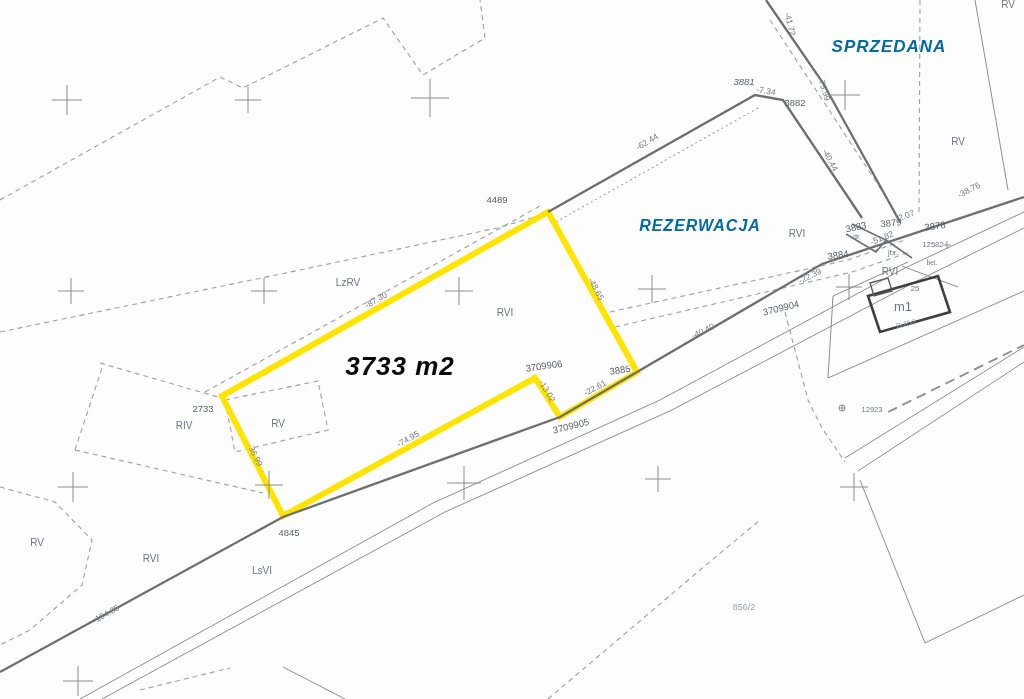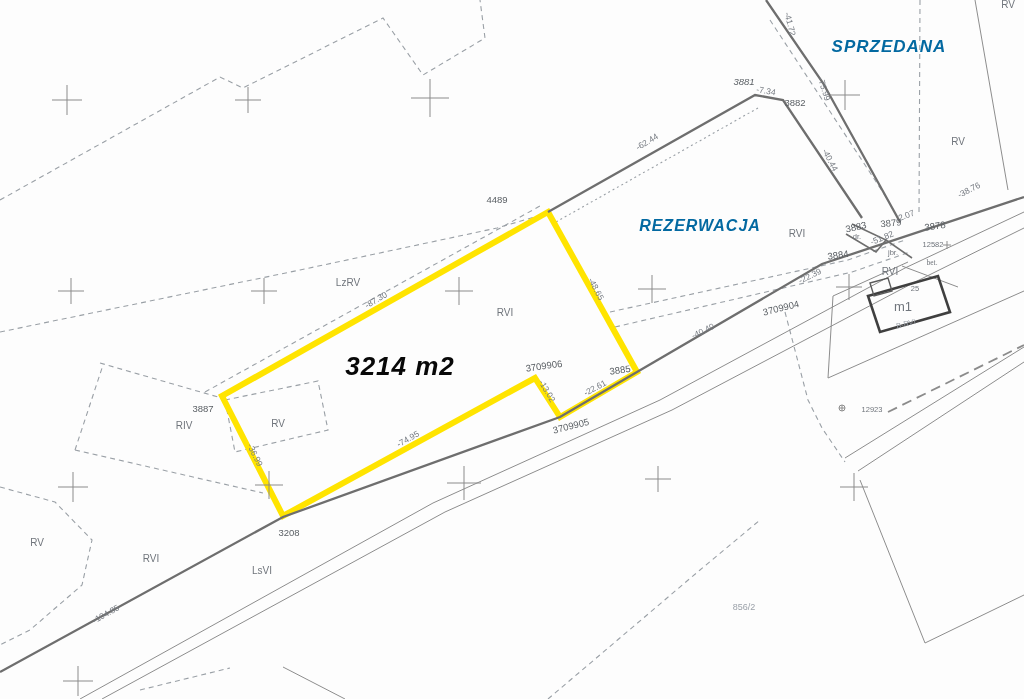--- a/index.html
+++ b/index.html
@@ -97,26 +97,26 @@
         <path d="M447 483 H481 M464 466 V500"></path>
         <path d="M645 479 H671 M658 466 V492"></path>
         <path d="M840 487 H868 M854 473 V501"></path>
         <path d="M63 681 H93 M78 666 V696"></path>
       </g>
   </svg>
 
   <div class="label-layer" id="labels">
       <span class="lbl kind-status" style="left: 889px; top: 46px; transform: translate(-50%, -50%) rotate(0deg);">SPRZEDANA</span>
       <span class="lbl kind-status" style="left: 700px; top: 226px; transform: translate(-50%, -50%) rotate(0deg); font-size: 16px;">REZERWACJA</span>
-      <span class="lbl kind-area" style="left: 400px; top: 366px; transform: translate(-50%, -50%) rotate(0deg);">3214 m2</span>
+      <span class="lbl kind-area" style="left: 400px; top: 366px; transform: translate(-50%, -50%) rotate(0deg);">3733 m2</span>
       <span class="lbl kind-parcel" style="left: 497px; top: 200px; transform: translate(-50%, -50%) rotate(0deg);">4489</span>
       <span class="lbl kind-parcel" style="left: 744px; top: 82px; transform: translate(-50%, -50%) rotate(0deg); font-style: italic;">3881</span>
       <span class="lbl kind-parcel" style="left: 795px; top: 95px; transform: translate(-50%, -50%) rotate(0deg); margin-top: 8px;">3882</span>
-      <span class="lbl kind-parcel" style="left: 203px; top: 409px; transform: translate(-50%, -50%) rotate(0deg);">3887</span>
-      <span class="lbl kind-parcel" style="left: 289px; top: 533px; transform: translate(-50%, -50%) rotate(0deg);">3208</span>
+      <span class="lbl kind-parcel" style="left: 203px; top: 409px; transform: translate(-50%, -50%) rotate(0deg);">2733</span>
+      <span class="lbl kind-parcel" style="left: 289px; top: 533px; transform: translate(-50%, -50%) rotate(0deg);">4845</span>
       <span class="lbl kind-parcel" style="left: 620px; top: 370px; transform: translate(-50%, -50%) rotate(-8deg);">3885</span>
       <span class="lbl kind-parcel" style="left: 856px; top: 227px; transform: translate(-50%, -50%) rotate(-12deg);">3883</span>
       <span class="lbl kind-parcel" style="left: 891px; top: 223px; transform: translate(-50%, -50%) rotate(-6deg);">3879</span>
       <span class="lbl kind-parcel" style="left: 935px; top: 226px; transform: translate(-50%, -50%) rotate(-8deg);">3878</span>
       <span class="lbl kind-parcel" style="left: 838px; top: 255px; transform: translate(-50%, -50%) rotate(-8deg);">3884</span>
       <span class="lbl kind-parcel" style="left: 781px; top: 308px; transform: translate(-50%, -50%) rotate(-14deg);">3709904</span>
       <span class="lbl kind-parcel" style="left: 571px; top: 426px; transform: translate(-50%, -50%) rotate(-14deg);">3709905</span>
       <span class="lbl kind-parcel" style="left: 544px; top: 366px; transform: translate(-50%, -50%) rotate(-8deg);">3709906</span>
       <span class="lbl kind-faint" style="left: 744px; top: 607px; transform: translate(-50%, -50%) rotate(0deg);">856/2</span>
       <span class="lbl kind-small" style="left: 917px; top: 245px; transform: translate(-50%, -50%) rotate(0deg);">12582</span>

